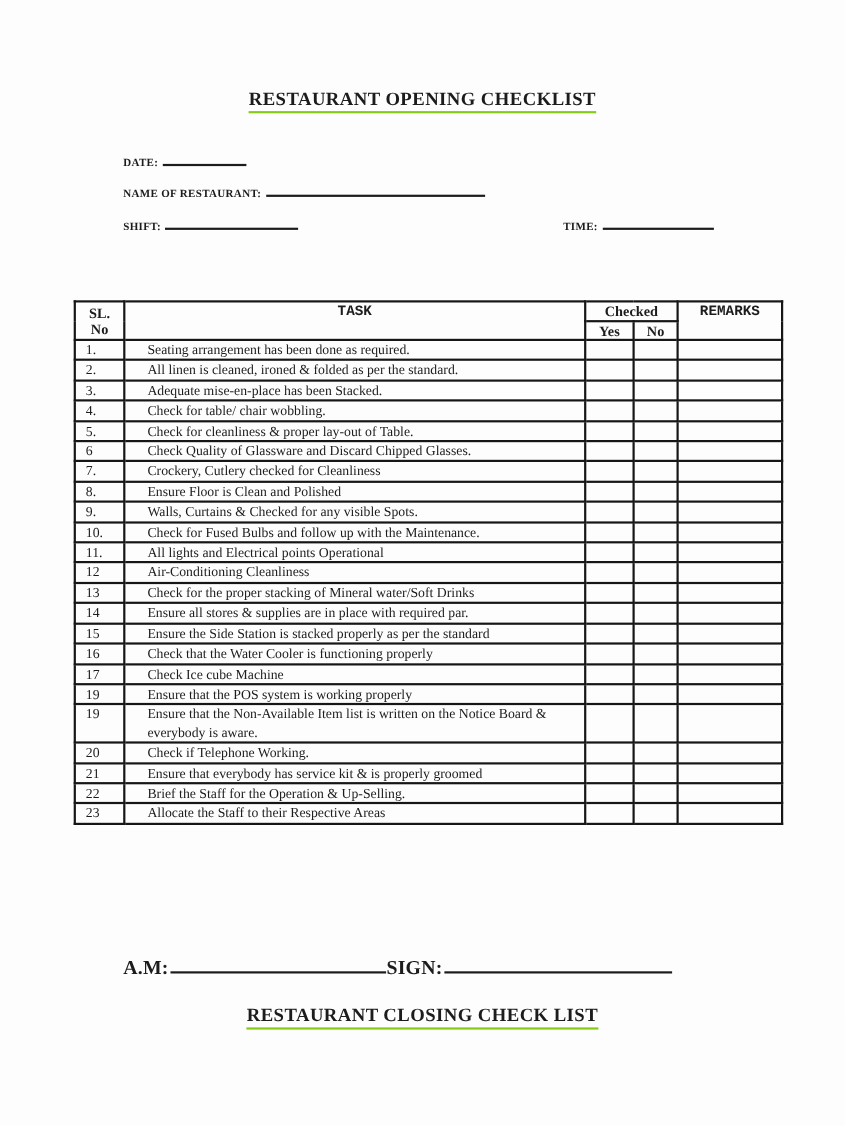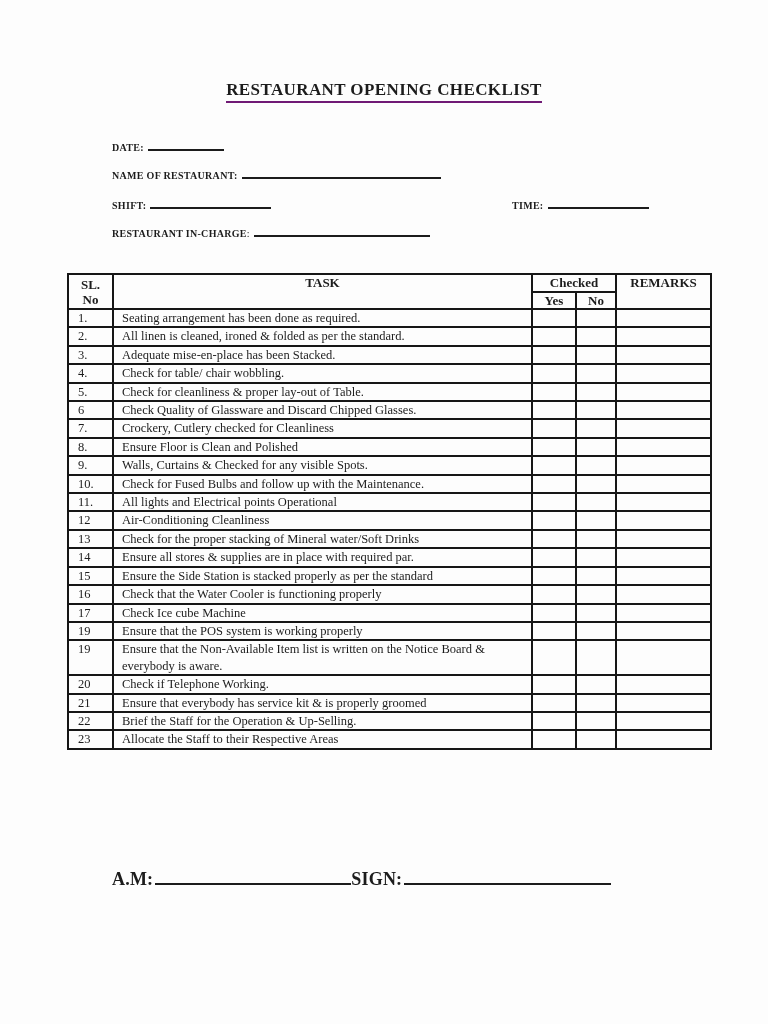--- a/index.html
+++ b/index.html
@@ -23,21 +23,21 @@
     left: 0;
     width: 100%;
     text-align: center;
     font-size: 17px;
     font-weight: bold;
     letter-spacing: 0.4px;
     margin: 0;
   }
   .doc-title .underlined {
     display: inline-block;
-    border-bottom: 2px solid #701a75;
+    border-bottom: 2px solid #84cc16;
     padding-bottom: 1px;
   }
   .opening-title { top: 80px; }
   .closing-title { top: 913px; }
 
   
   .field-row {
     position: absolute;
     left: 112px;
     right: 0;
@@ -88,32 +88,33 @@
   .checklist th {
     font-size: 13px;
     font-weight: bold;
     padding: 0;
     text-align: center;
   }
   .sl-head div { line-height: 15px; }
   .task-head, .remarks-head {
     vertical-align: top;
     line-height: 16px;
+    font-family: Liberation Mono, monospace;
   }
   .checked-head { height: 16px; line-height: 16px; }
   .yes-head, .no-head { height: 15px; line-height: 15px; }
   .checklist td {
     font-size: 12.5px;
     height: 16.4px;
     line-height: 16.4px;
     padding: 0;
     vertical-align: top;
   }
   .checklist td.cell-sl   { padding-left: 9px; }
-  .checklist td.cell-task { padding-left: 8px; padding-right: 3px; line-height: 16.4px; }
+  .checklist td.cell-task { padding-left: 20px; padding-right: 3px; line-height: 16.4px; }
 
   
   .impl-row {
     position: absolute;
     top: 823px;
     left: 112px;
     font-size: 13px;
     font-weight: bold;
     letter-spacing: 0.4px;
   }
@@ -144,23 +145,20 @@
     <span>SHIFT:</span><span class="blank blank-shift"></span>
     <span class="time-group">
       <span>TIME:</span><span class="blank blank-time"></span>
     </span>
   </div>
 
   <div class="field-row row-name">
     <span>NAME OF RESTAURANT:</span><span class="blank blank-name"></span>
   </div>
 
-  <div class="field-row row-incharge">
-    <span>RESTAURANT IN-CHARGE</span><span class="light-colon">:</span><span class="blank blank-incharge"></span>
-  </div>
 
   <table class="checklist">
     <colgroup>
       <col style="width:45px">
       <col style="width:419px">
       <col style="width:44px">
       <col style="width:40px">
       <col style="width:95px">
     </colgroup>
     <thead>
@@ -341,14 +339,17 @@
           <td class="cell-remarks"></td>
         </tr>
       </tbody>
   </table>
 
 
   <div class="amsign-row">
     <span>A.M:</span><span class="blank blank-am"></span><span>SIGN:</span><span class="blank blank-sign"></span>
   </div>
 
+  <h2 class="doc-title closing-title">
+    <span class="underlined">RESTAURANT CLOSING CHECK LIST</span>
+  </h2>
 
 </div>
 
 </body></html>

